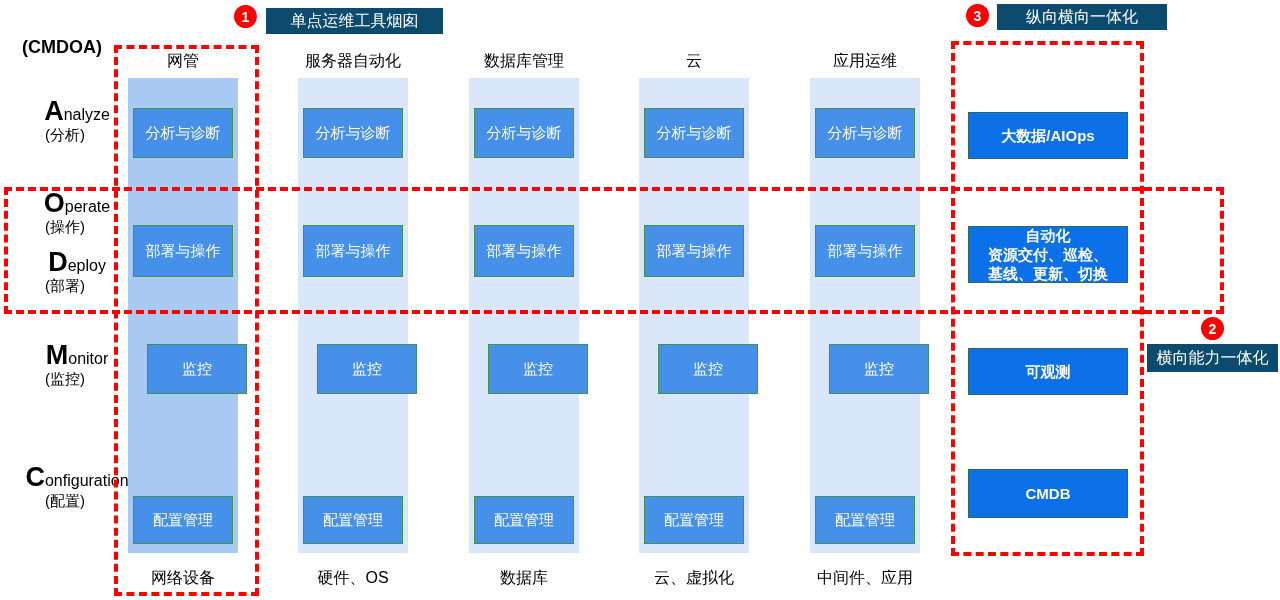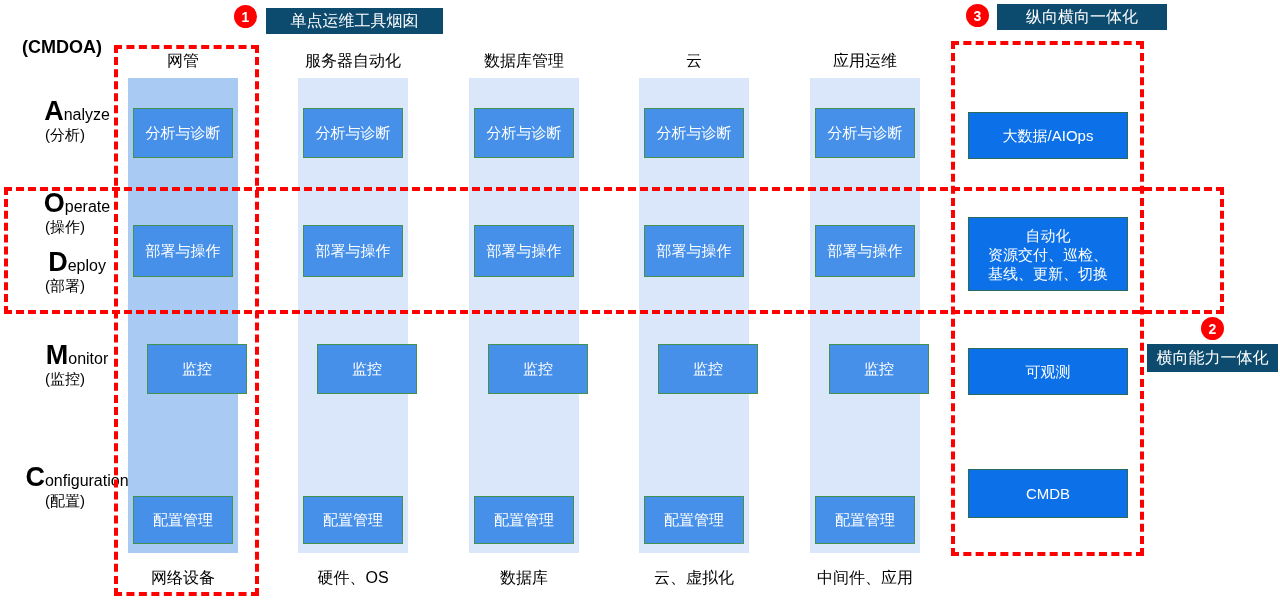--- a/index.html
+++ b/index.html
@@ -31,21 +31,21 @@
     color:#fff;font-size:15px;text-align:right;
   }
   .r-analyze{top:108px;height:50px;}
   .r-deploy{top:225px;height:52px;}
   .r-monitor{top:344px;height:50px;margin-left:14px;}
   .r-config{top:496px;height:48px;}
   
   .intbox{
     position:absolute;left:968px;width:160px;background:#0C70E8;border:1px solid #2B6B5A;
     box-sizing:border-box;display:flex;flex-direction:column;align-items:center;justify-content:center;
-    color:#fff;font-size:15px;font-weight:normal;text-align:center;line-height:19px;
+    color:#fff;font-size:15px;font-weight:bold;text-align:center;line-height:19px;
   }
   
   .dashed{position:absolute;border:4px dashed #FF0000;box-sizing:border-box;pointer-events:none;}
   .silo-outline{left:114px;top:45px;width:145px;height:551px;}
   .od-band{left:4px;top:187px;width:1220px;height:127px;}
   .integrated-outline{left:951px;top:41px;width:193px;height:515px;}
   
   .badge{
     position:absolute;width:27px;height:27px;border-radius:50%;background:#FF0000;
     border:2px solid #fff;box-sizing:border-box;color:#fff;font-size:14px;font-weight:bold;
@@ -121,21 +121,21 @@
 
   <div class="colhead" style="left:780px">应用运维</div>
   <div class="colbg" style="left:810px"></div>
   <div class="cellbox r-analyze" style="left:815px">分析与诊断</div>
   <div class="cellbox r-deploy" style="left:815px">部署与操作</div>
   <div class="cellbox r-monitor" style="left:815px">监控</div>
   <div class="cellbox r-config" style="left:815px">配置管理</div>
   <div class="colfoot" style="left:780px">中间件、应用</div>
 
   <div class="intbox" style="top:112px;height:47px">大数据/AIOps</div>
-  <div class="intbox" style="top:217px;height:74px">
+  <div class="intbox" style="top:226px;height:57px">
     <span>自动化</span>
     <span>资源交付、巡检、</span>
     <span>基线、更新、切换</span>
   </div>
   <div class="intbox" style="top:348px;height:47px">可观测</div>
   <div class="intbox" style="top:469px;height:49px">CMDB</div>
 
   <div class="dashed silo-outline"></div>
   <div class="dashed od-band"></div>
   <div class="dashed integrated-outline"></div>

